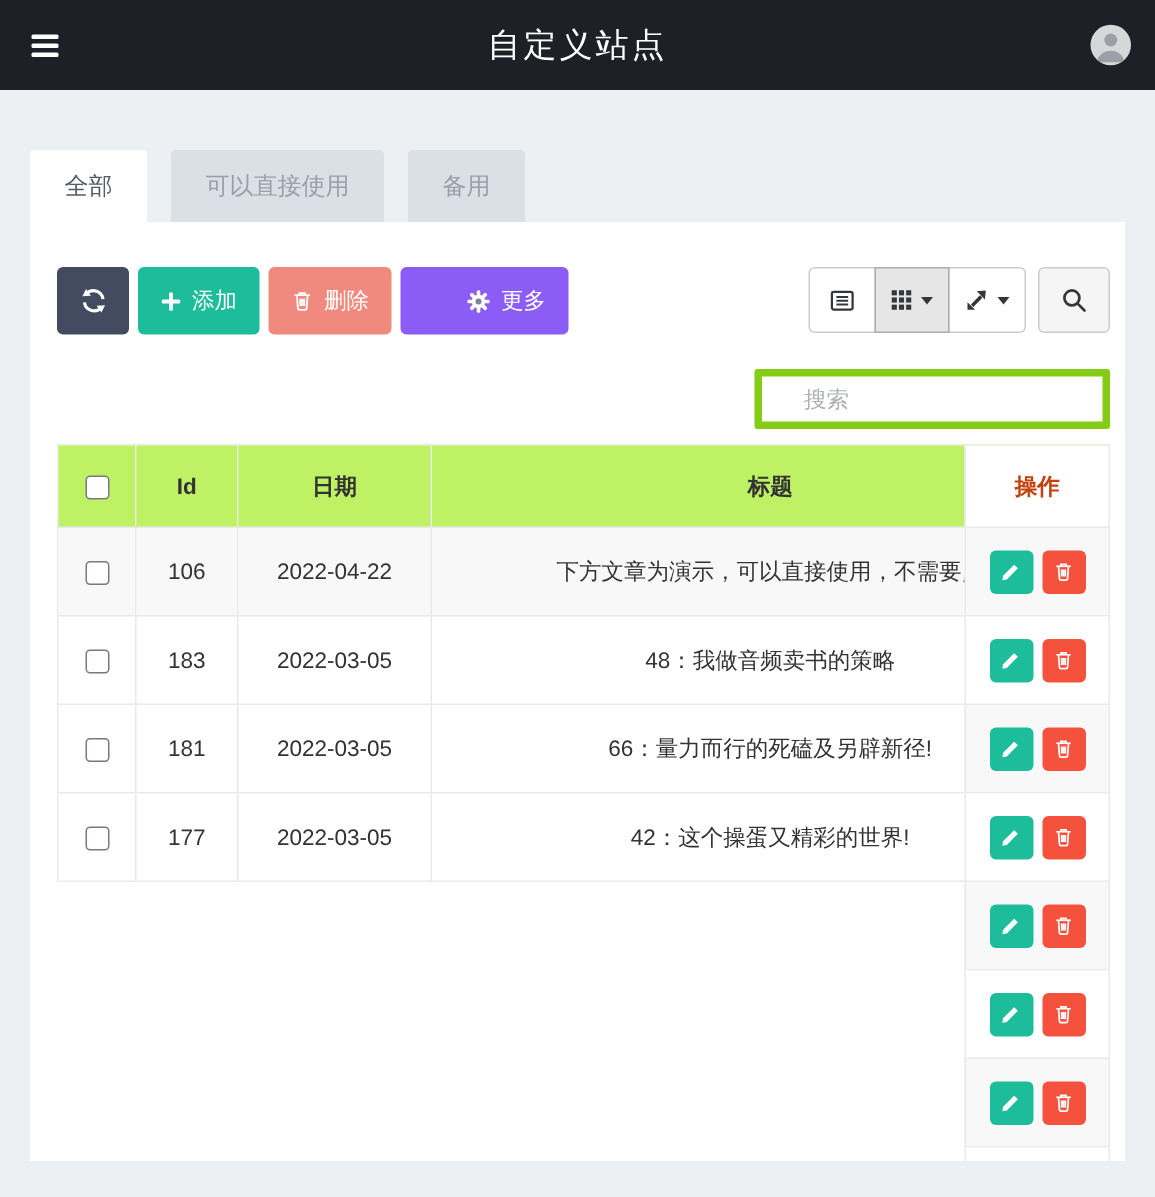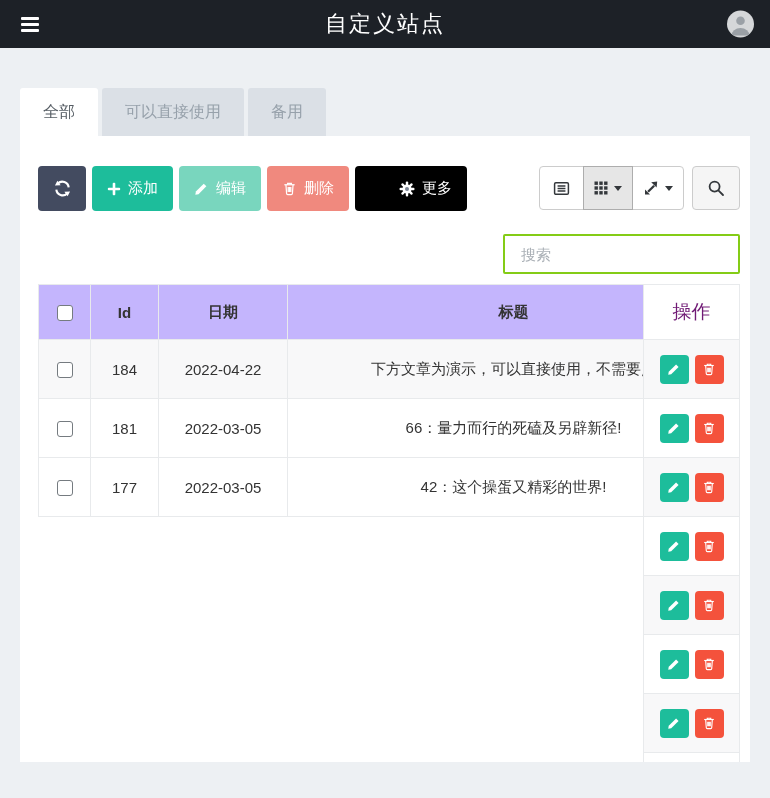--- a/index.html
+++ b/index.html
@@ -1,72 +1,72 @@
 <!DOCTYPE html>
 <html><head>
 <meta charset="utf-8">
 <style>
   * { margin:0; padding:0; box-sizing:border-box; }
   html,body { width:770px; height:798px; overflow:hidden; }
   body { background:#edf0f3; font-family:"Liberation Sans","DejaVu Sans",sans-serif; color:#333; }
 
   
-  .app-header { position:relative; height:48px; background:#1d2127; display:flex; align-items:center;text-align:center; }
+  .app-header { position:relative; height:60px; background:#1d2127; display:flex; align-items:center;text-align:center; }
   .menu-btn { margin-left:16px; background:none; border:0; display:flex; flex-direction:column; gap:3px; padding:6px 5px; cursor:pointer; }
   .menu-btn .bar { width:18px; height:3px; background:#fff; border-radius:1px; }
   .page-title { position:absolute; left:50%; top:50%; transform:translate(-50%,-50%); color:#fff; font-size:22px; font-weight:400; letter-spacing:2px; white-space:nowrap; }
   .avatar { position:absolute; right:16px; top:50%; transform:translateY(-50%); width:27px; height:27px; border-radius:50%; background:#d5d7d9; overflow:hidden; cursor:pointer; }
 
   
   .content { padding:0 20px; }
-  .tabs { display:flex; gap:4px; margin-top:40px; height:48px; }
+  .tabs { display:flex; gap:16px; margin-top:40px; height:48px; }
   .tab { display:flex; align-items:center; padding:0 23px; font-size:16px; border-radius:3px 3px 0 0; background:#dbe0e6; color:#97a1ab; cursor:pointer; white-space:nowrap; }
   .tab.active { background:#fff; color:#555c63; }
 
   
   .panel { background:#fff; height:626px; padding:30px 10px 0 18px; overflow:hidden; }
 
   
   .toolbar { display:flex; justify-content:space-between; align-items:flex-start; }
   .toolbar-left { display:flex; gap:6px; }
   .btn { height:45px; border:none; border-radius:4px; color:#fff; font-size:15px; display:inline-flex; align-items:center; justify-content:center; gap:7px; padding:0 15px; cursor:pointer; font-family:inherit; }
   .btn-refresh { background:#434b60; width:48px; padding:0; }
   .btn-add    { background:#1dbd9b; }
   .btn-edit   { background:#79d6be; }
   .btn-delete { background:#f0897e; }
-  .btn-more   { background:#000000;padding-left:44px; }
+  .btn-more   { background:#8b5cf6;padding-left:44px; }
 
   .toolbar-right { display:flex; gap:8px; }
   .btn-group { display:flex; }
   .icon-btn { height:44px; min-width:45px; background:#fff; border:1px solid #ccc; display:inline-flex; align-items:center; justify-content:center; gap:6px; padding:0 10px; cursor:pointer; }
   .btn-group .icon-btn { border-radius:0; margin-left:-1px; }
   .btn-group .icon-btn:first-child { border-radius:4px 0 0 4px; margin-left:0; }
   .btn-group .icon-btn:last-child  { border-radius:0 4px 4px 0; }
   .icon-btn.active { background:#e6e6e6; border-color:#adadad; position:relative; z-index:1; }
   .search-btn { border-radius:4px; background:#f5f5f5; width:48px; }
   .caret { width:0; height:0; border-left:4px solid transparent; border-right:4px solid transparent; border-top:5px solid #33373b; display:inline-block; }
 
   
   .search-row { display:flex; justify-content:flex-end; margin-top:23px; }
-  .search-input { width:237px; height:40px; border:2px solid #84cc16; border-radius:2px; padding:0 16px; font-size:15px; color:#333; font-family:inherit; outline:none; }
+  .search-input { width:237px; height:40px; border:5px solid #84cc16; border-radius:2px; padding:0 28px; font-size:15px; color:#333; font-family:inherit; outline:none; }
   .search-input::placeholder { color:#aab0b6; }
 
   
   .table-wrap { position:relative; margin-top:10px; border-top:1px solid #e8eaec; border-left:1px solid #e8eaec; }
   table { width:100%; border-collapse:separate; border-spacing:0; table-layout:fixed; }
   th, td { border-right:1px solid #e8eaec; border-bottom:1px solid #e8eaec; text-align:center; font-size:15px; color:#333; }
-  th { height:55px; font-weight:700; background:#c4b5fd; }
+  th { height:55px; font-weight:700; background:#bef264; }
   td { height:59px; }
   tr.striped td { background:#f8f8f9; }
   td.c-title { white-space:nowrap; overflow:hidden; padding:0; }
 
   input[type="checkbox"] { appearance:none; -webkit-appearance:none; width:16px; height:16px; border:1.5px solid #757b80; border-radius:3px; background:#fff; cursor:pointer; vertical-align:middle; }
 
   .actions-col { position:absolute; top:0; right:0; width:97px; }
-  .actions-header { height:55px; background:#fff; border-left:1px solid #e8eaec; border-right:1px solid #e8eaec; border-bottom:1px solid #e8eaec; display:flex; align-items:center; justify-content:center; font-weight:400; font-size:19px; color:#701a75; }
+  .actions-header { height:55px; background:#fff; border-left:1px solid #e8eaec; border-right:1px solid #e8eaec; border-bottom:1px solid #e8eaec; display:flex; align-items:center; justify-content:center; font-weight:700; font-size:15px; color:#c2410c; }
   .action-cell { height:59px; background:#fff; border-left:1px solid #e8eaec; border-right:1px solid #e8eaec; border-bottom:1px solid #e8eaec; display:flex; align-items:center; justify-content:center; gap:6px; }
   .action-cell.striped { background:#f8f8f9; }
   .act { width:29px; height:29px; border:none; border-radius:4px; display:inline-flex; align-items:center; justify-content:center; padding:0; cursor:pointer; }
   .act-edit { background:#1dbd9b; }
   .act-del  { background:#f4523c; }
 </style>
 </head>
 <body>
 
 <header class="app-header">
@@ -103,26 +103,20 @@
             <path d="M2.2 9 A6 6 0 0 0 12.4 12.6" fill="none" stroke="#fff" stroke-width="2"></path>
             <polygon points="15.1,10.8 9.8,11.1 12.8,15.3" fill="#fff"></polygon>
           </svg>
         </button>
         <button class="btn btn-add">
           <svg width="14" height="14" viewBox="0 0 14 14" fill="#fff">
             <rect x="5.7" y="0.8" width="2.6" height="12.4" rx="1"></rect>
             <rect x="0.8" y="5.7" width="12.4" height="2.6" rx="1"></rect>
           </svg>
           <span>添加</span>
-        </button>
-        <button class="btn btn-edit">
-          <svg width="15" height="15" viewBox="0 0 16 16" fill="#fff">
-            <path d="M2 11.2 L10.4 2.8 L13.2 5.6 L4.8 14 L1.4 14.6 Z"></path>
-          </svg>
-          <span>编辑</span>
         </button>
         <button class="btn btn-delete">
           <svg width="15" height="15" viewBox="0 0 16 16" fill="none" stroke="#fff" stroke-width="1.3">
             <path d="M2.5 4h11"></path>
             <path d="M6 4V2.6h4V4"></path>
             <path d="M4.2 4 L4.9 13.4 A1.2 1.2 0 0 0 6.1 14.5 H9.9 A1.2 1.2 0 0 0 11.1 13.4 L11.8 4"></path>
             <path d="M6.6 6.5v5.3 M8 6.5v5.3 M9.4 6.5v5.3"></path>
           </svg>
           <span>删除</span>
         </button>
@@ -201,23 +195,31 @@
             <th>Id</th>
             <th>日期</th>
             <th>标题</th>
           </tr>
         </thead>
         <tbody>
             <tr class="striped">
     <td>
       <input type="checkbox" style="">
     </td>
-    <td>184</td>
+    <td>106</td>
     <td>2022-04-22</td>
     <td class="c-title">下方文章为演示，可以直接使用，不需要点</td>
+  </tr>
+            <tr>
+    <td>
+      <input type="checkbox" style="">
+    </td>
+    <td>183</td>
+    <td>2022-03-05</td>
+    <td class="c-title">48：我做音频卖书的策略</td>
   </tr>
             <tr>
     <td>
       <input type="checkbox" style="">
     </td>
     <td>181</td>
     <td>2022-03-05</td>
     <td class="c-title">66：量力而行的死磕及另辟新径!</td>
   </tr>
             <tr>

